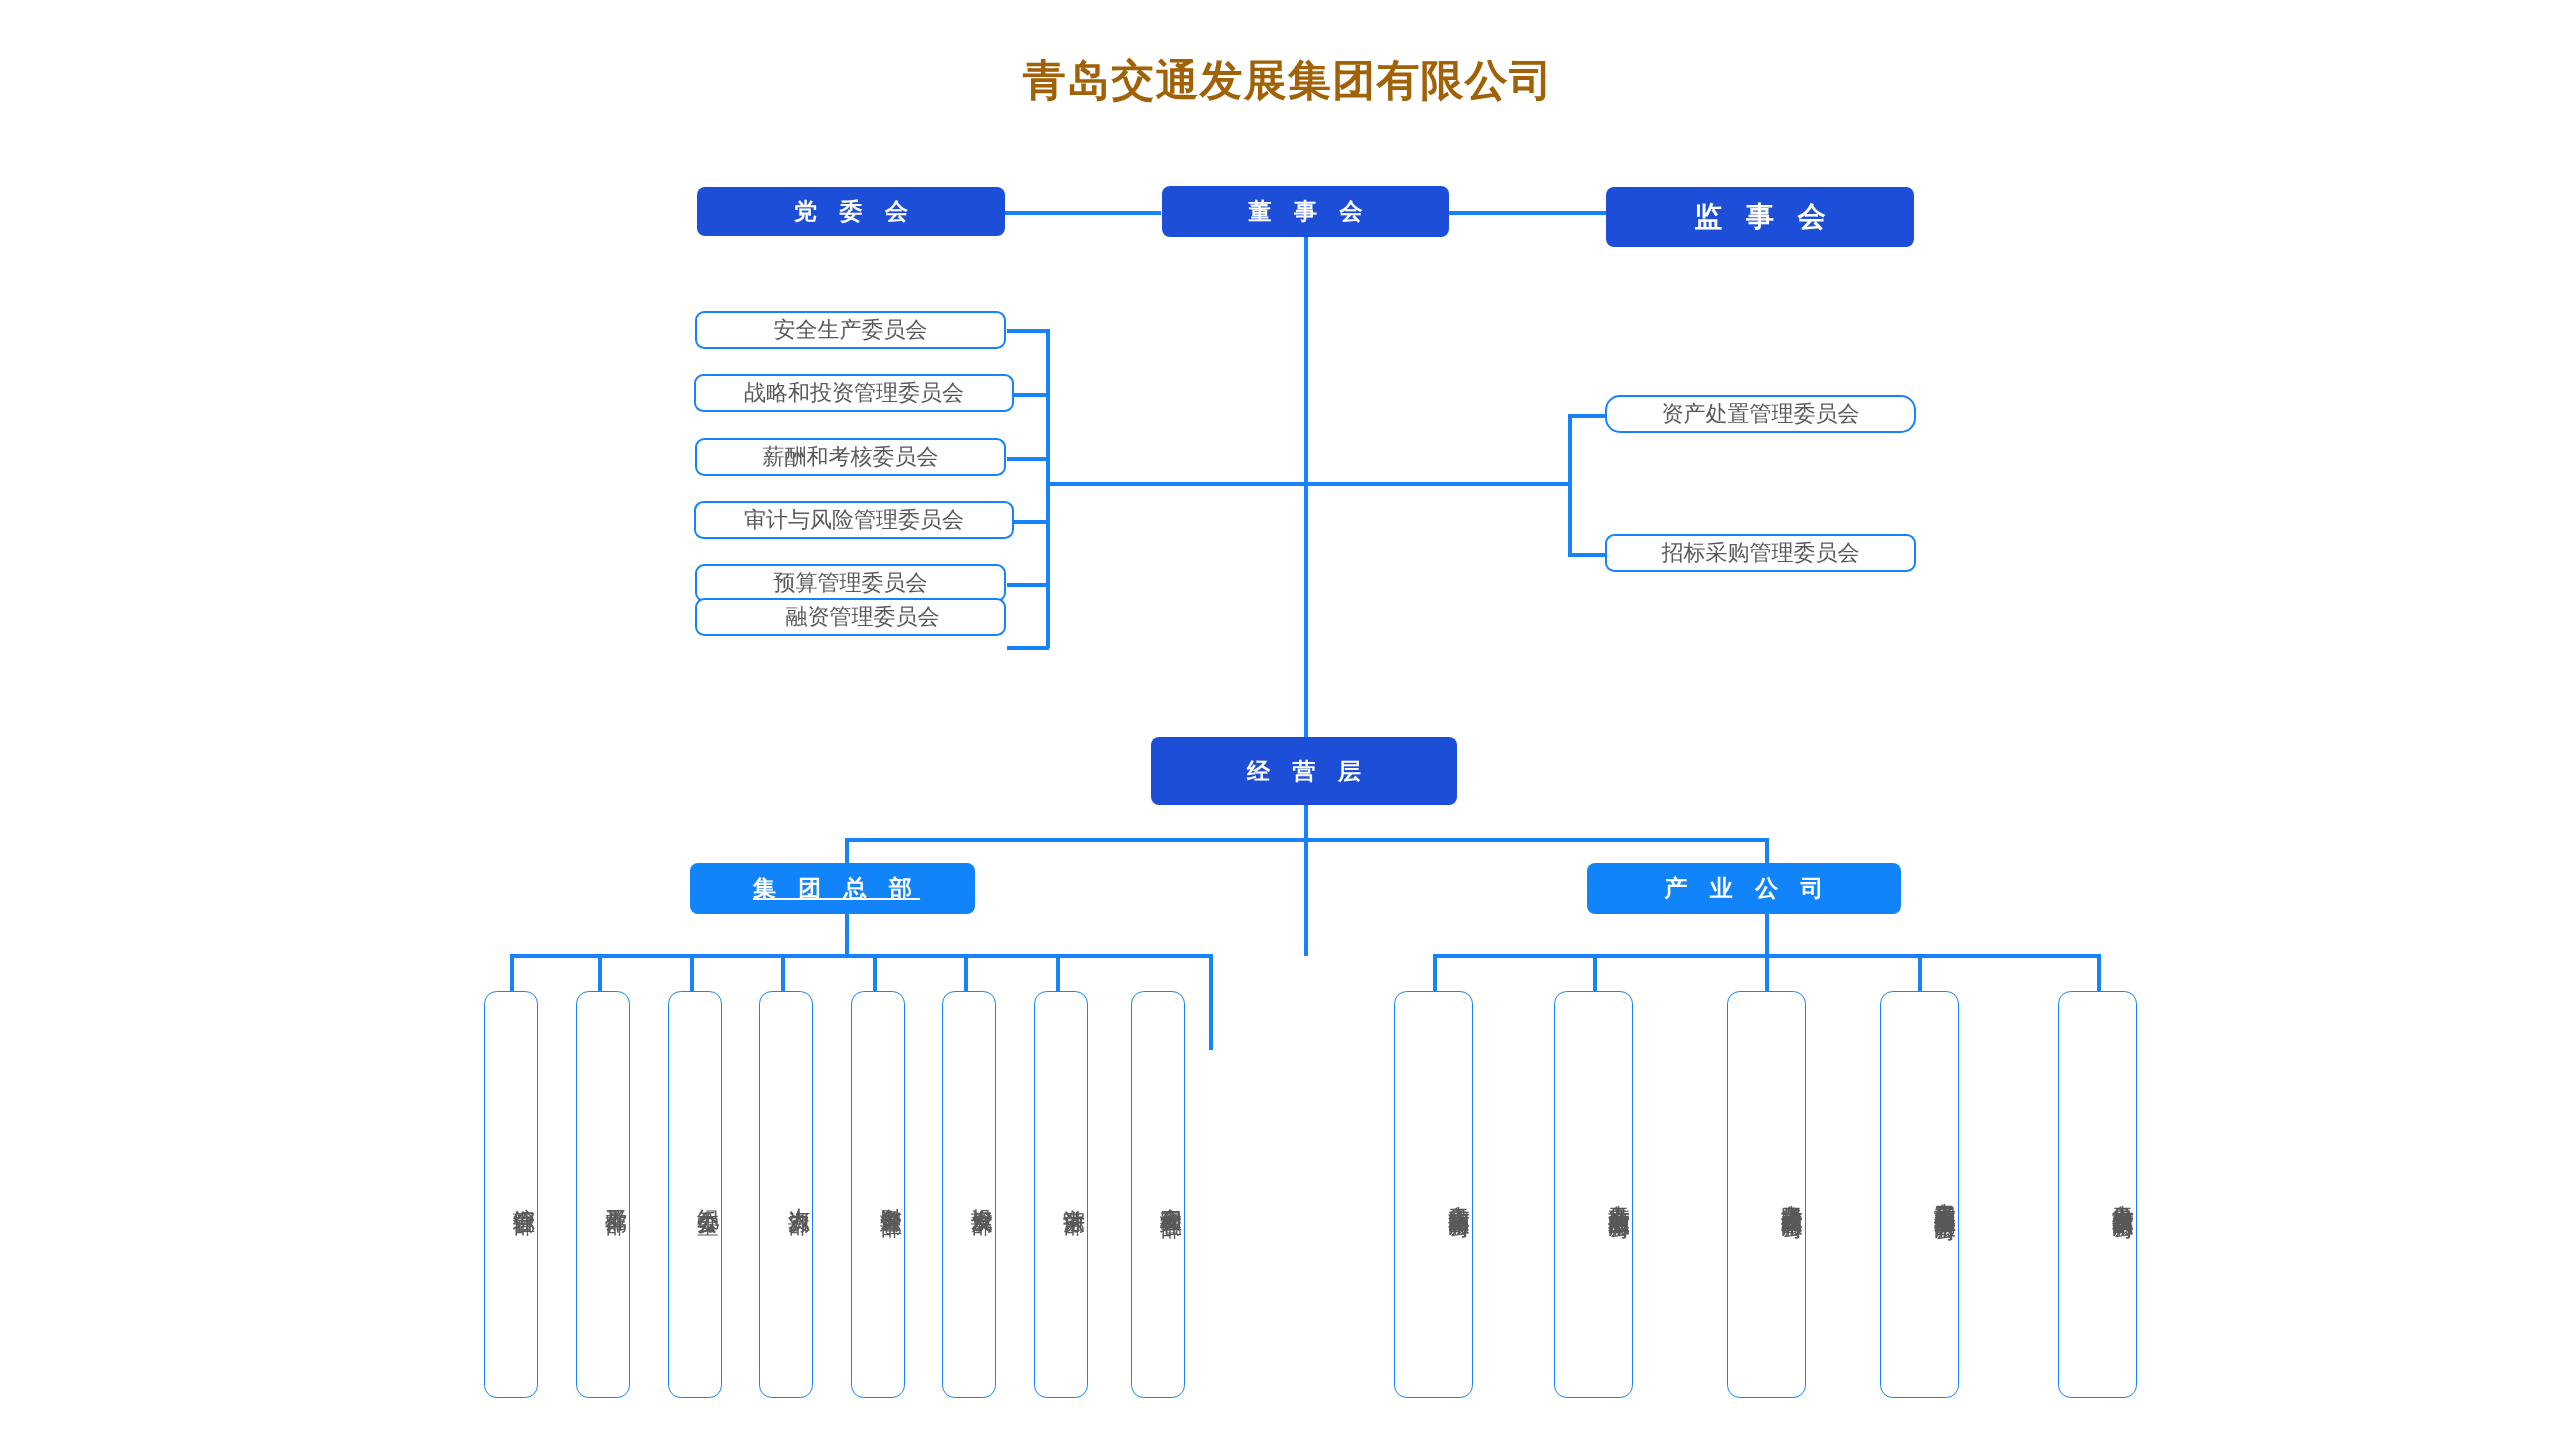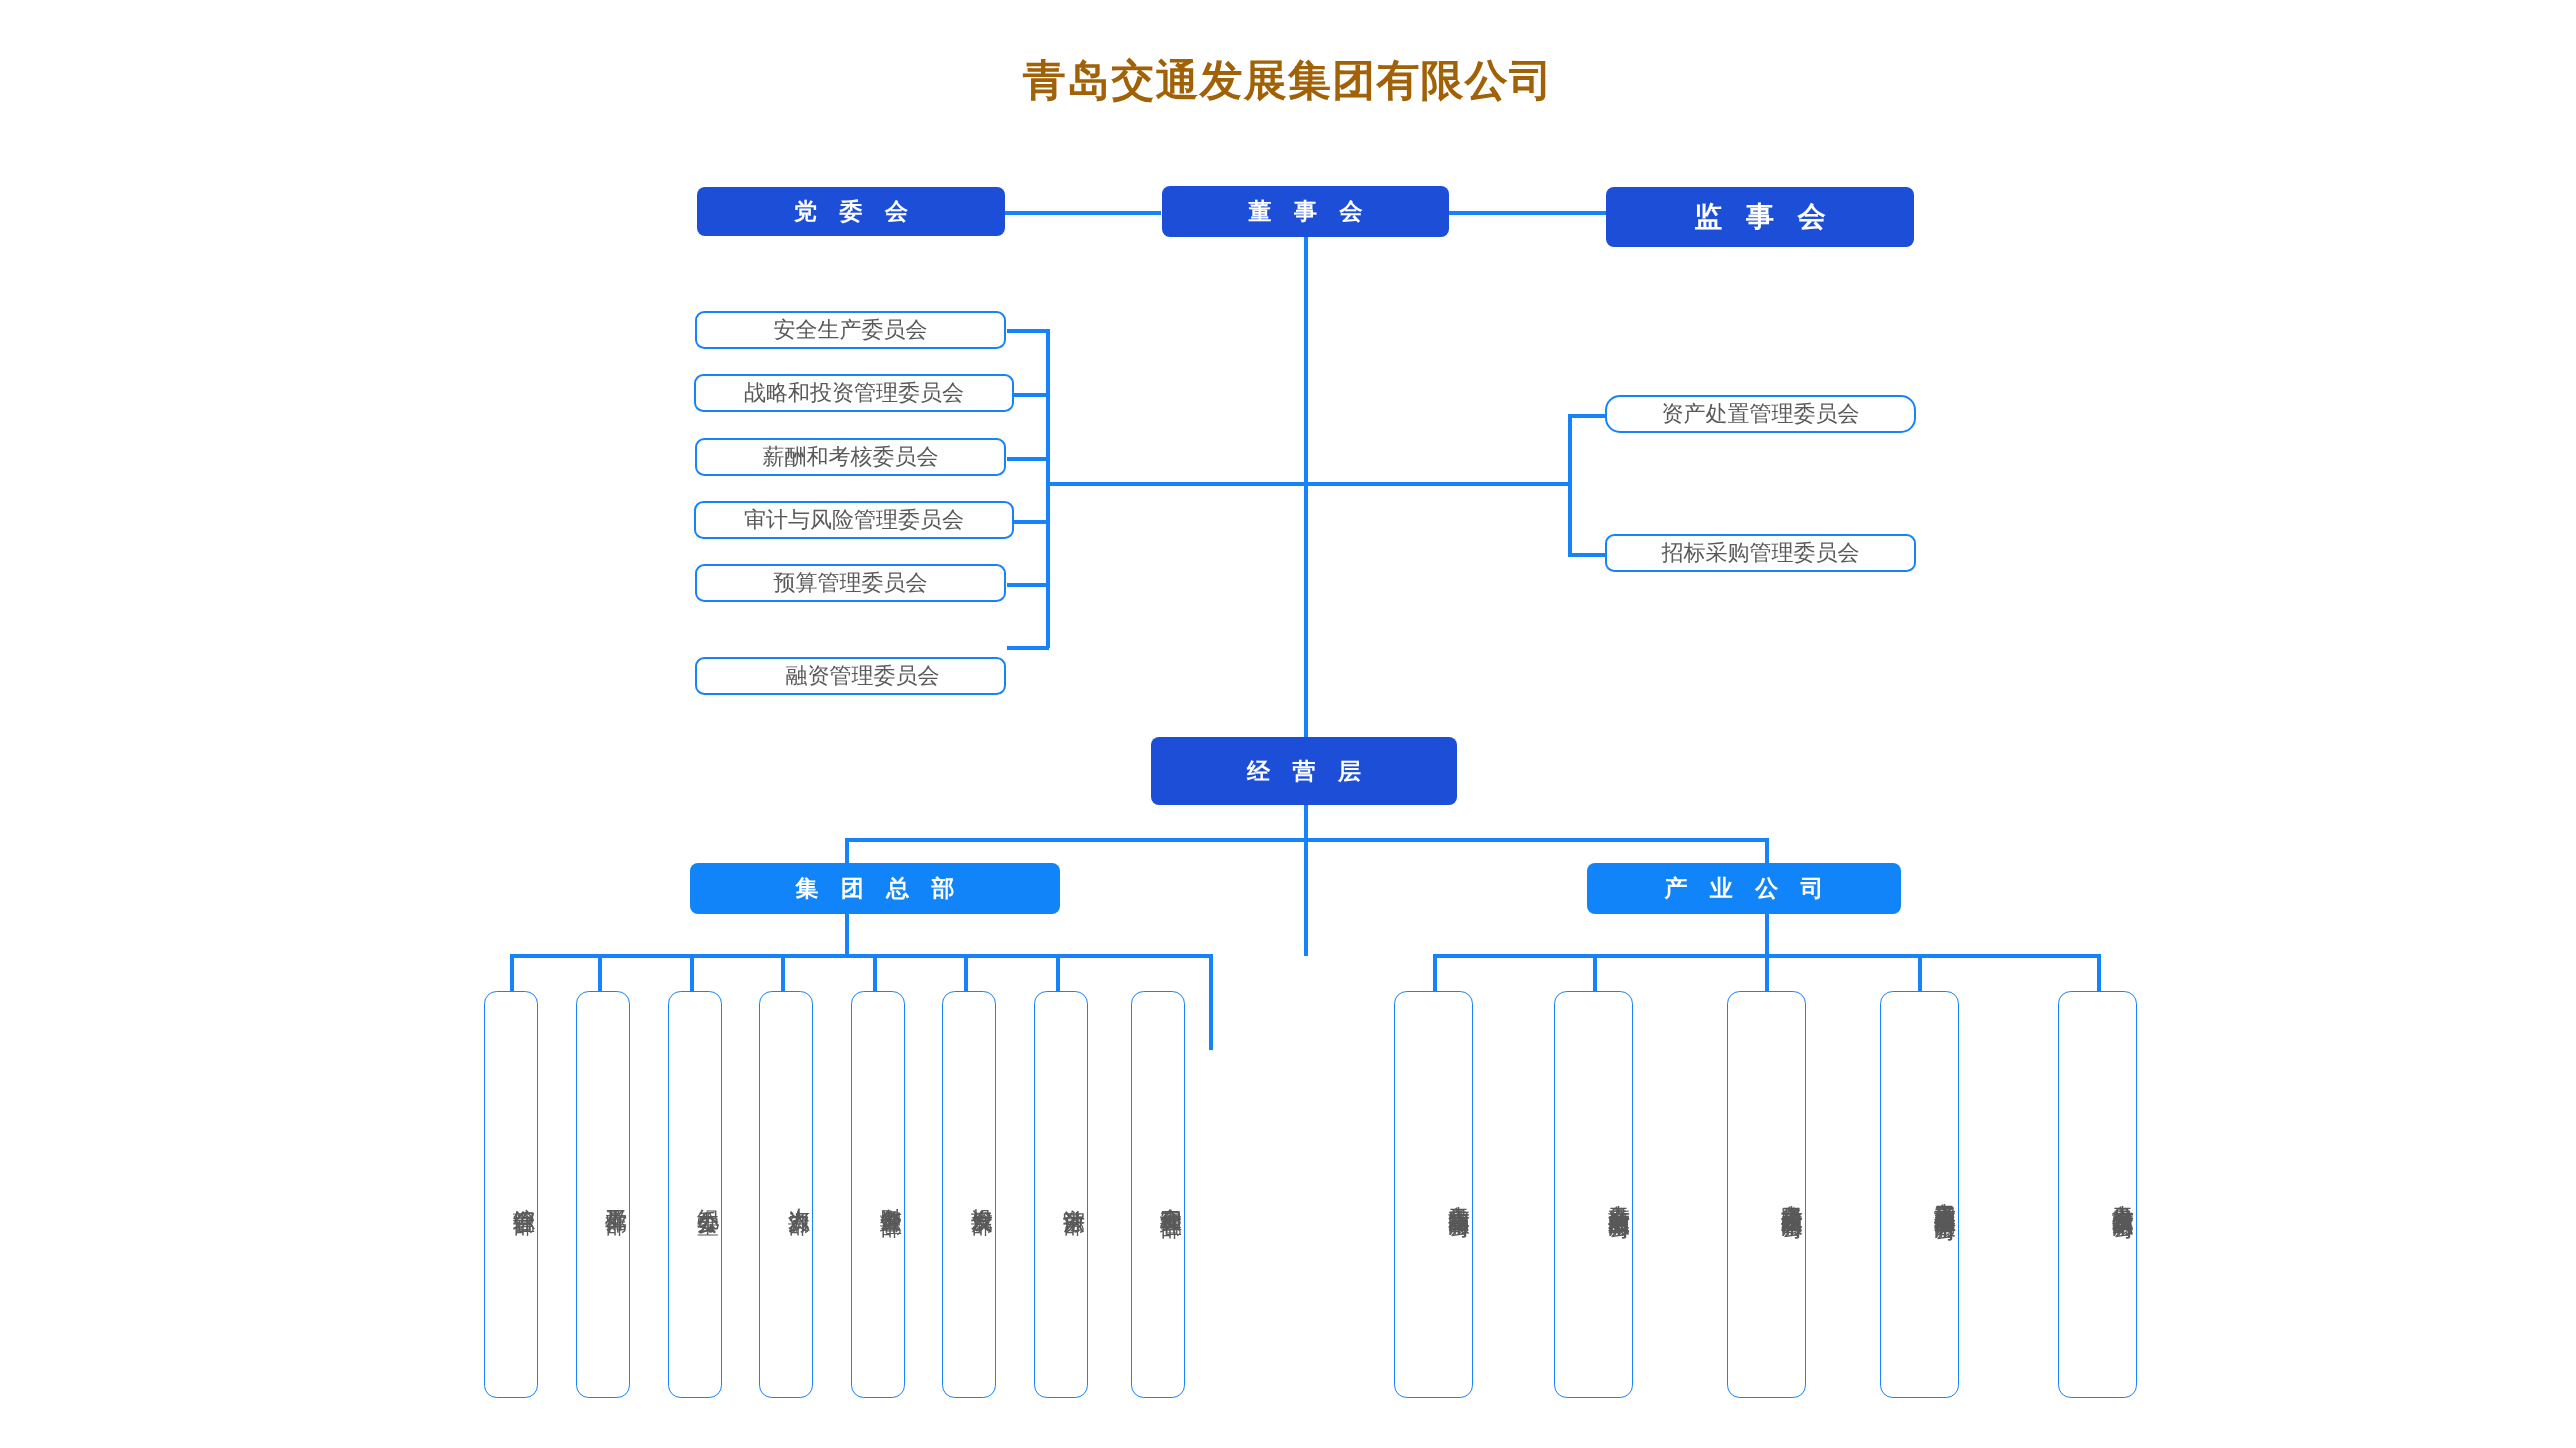--- a/index.html
+++ b/index.html
@@ -119,39 +119,39 @@
   <div class="ln h" style="left:1007px; top:457px; width:42px;"></div>
   <div class="ln h" style="left:1014px; top:520px; width:34px;"></div>
   <div class="ln h" style="left:1007px; top:583px; width:42px;"></div>
   <div class="ln h" style="left:1007px; top:646px; width:42px;"></div>
 
   <div class="node-outline" style="left:695px; top:311px; width:311px; height:38px;">安全生产委员会</div>
   <div class="node-outline" style="left:694px; top:374px; width:320px; height:38px;">战略和投资管理委员会</div>
   <div class="node-outline" style="left:695px; top:438px; width:311px; height:38px;">薪酬和考核委员会</div>
   <div class="node-outline" style="left:694px; top:501px; width:320px; height:38px;">审计与风险管理委员会</div>
   <div class="node-outline" style="left:695px; top:564px; width:311px; height:38px;">预算管理委员会</div>
-  <div class="node-outline" style="left:695px; top:657px; width:311px; height:38px;padding-left:24px;">融资管理委员会</div>
+  <div class="node-outline" style="left:695px; top:598px; width:311px; height:38px;padding-left:24px;">融资管理委员会</div>
 
   <div class="ln h" style="left:1304px; top:482px; width:267px;"></div>
 
   <div class="ln v" style="left:1568px; top:414px; height:143px;"></div>
 
   <div class="ln h" style="left:1568px; top:414px; width:37px;"></div>
   <div class="ln h" style="left:1568px; top:553px; width:37px;"></div>
 
   <div class="node-outline" style="left:1605px; top:395px; width:311px; height:38px;border-radius:15px;">资产处置管理委员会</div>
   <div class="node-outline" style="left:1605px; top:534px; width:311px; height:38px;">招标采购管理委员会</div>
 
   <div class="node-solid lvl-dark" style="left:1151px; top:737px; width:306px; height:68px; font-size:23px;">经 营 层</div>
 
   <div class="ln h" style="left:845px; top:838px; width:924px;"></div>
   <div class="ln v" style="left:845px; top:838px; height:38px;"></div>
   <div class="ln v" style="left:1765px; top:838px; height:38px;"></div>
 
-  <div class="node-solid lvl-light" style="left:690px; top:863px; width:370px; height:51px; font-size:23px;">集 团 总 部</div>
+  <div class="node-solid lvl-light" style="left:690px; top:863px; width:285px; height:51px; font-size:23px;text-decoration:underline;">集 团 总 部</div>
 
   <div class="node-solid lvl-light" style="left:1587px; top:863px; width:314px; height:51px; font-size:23px;">产 业 公 司</div>
 
   <div class="ln v" style="left:845px; top:914px; height:42px;"></div>
   <div class="ln h" style="left:510px; top:954px; width:702px;"></div>
 
   <div class="ln v" style="left:510px; top:954px; height:96px;"></div>
   <div class="ln v" style="left:598px; top:954px; height:96px;"></div>
   <div class="ln v" style="left:690px; top:954px; height:96px;"></div>
   <div class="ln v" style="left:781px; top:954px; height:96px;"></div>

